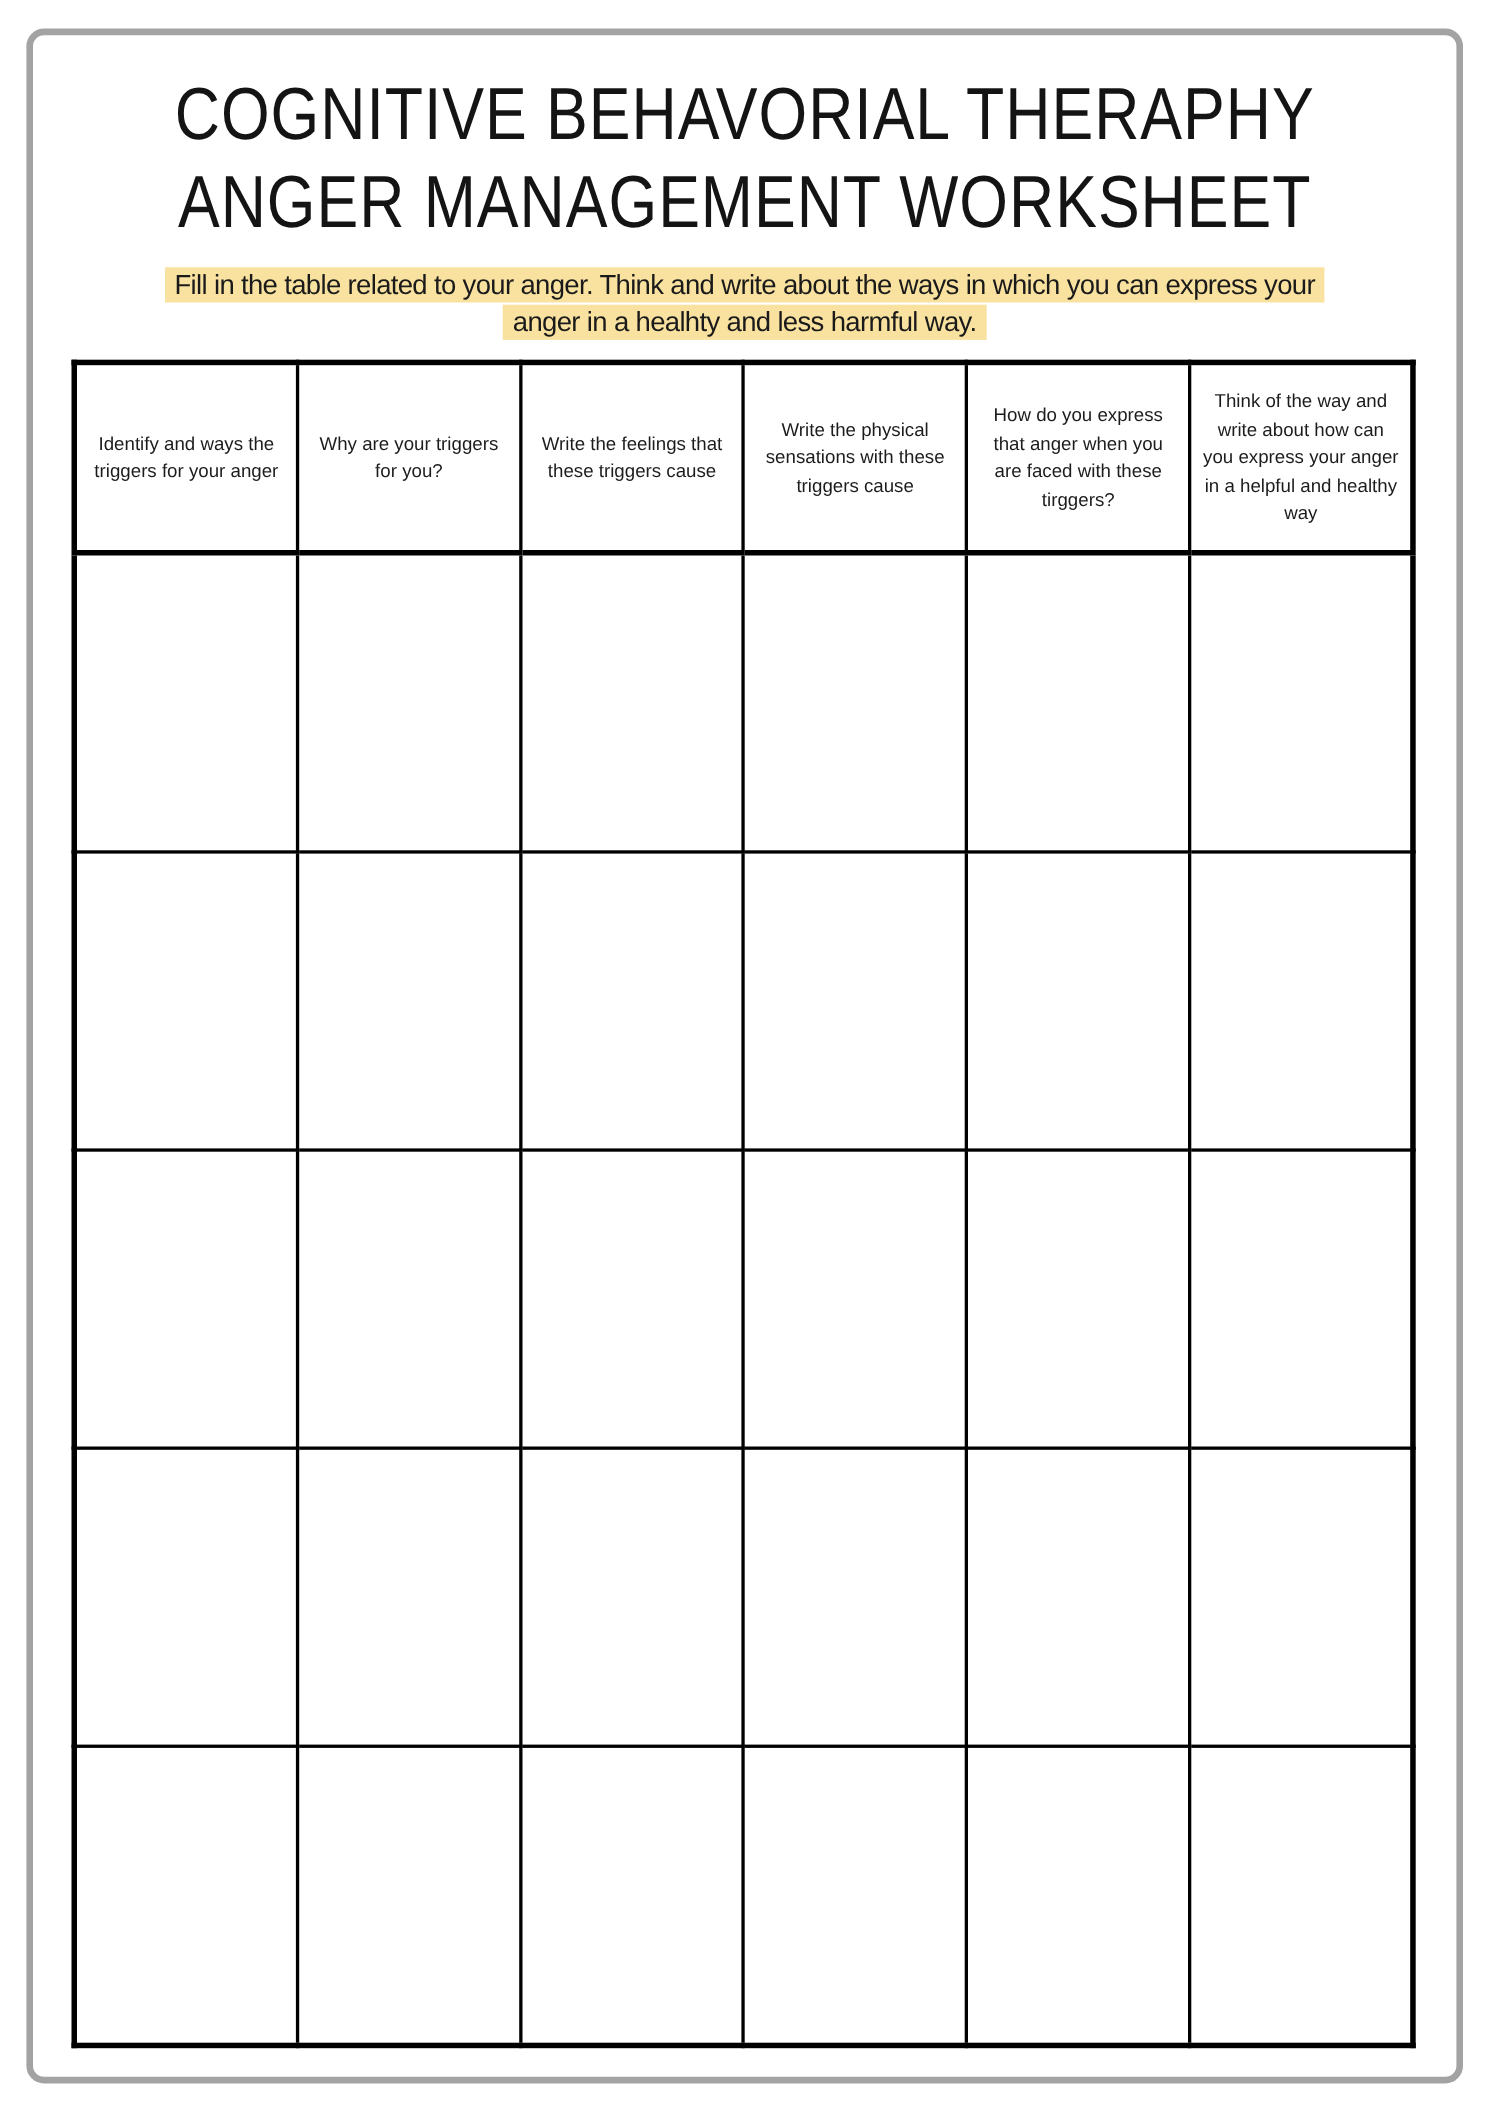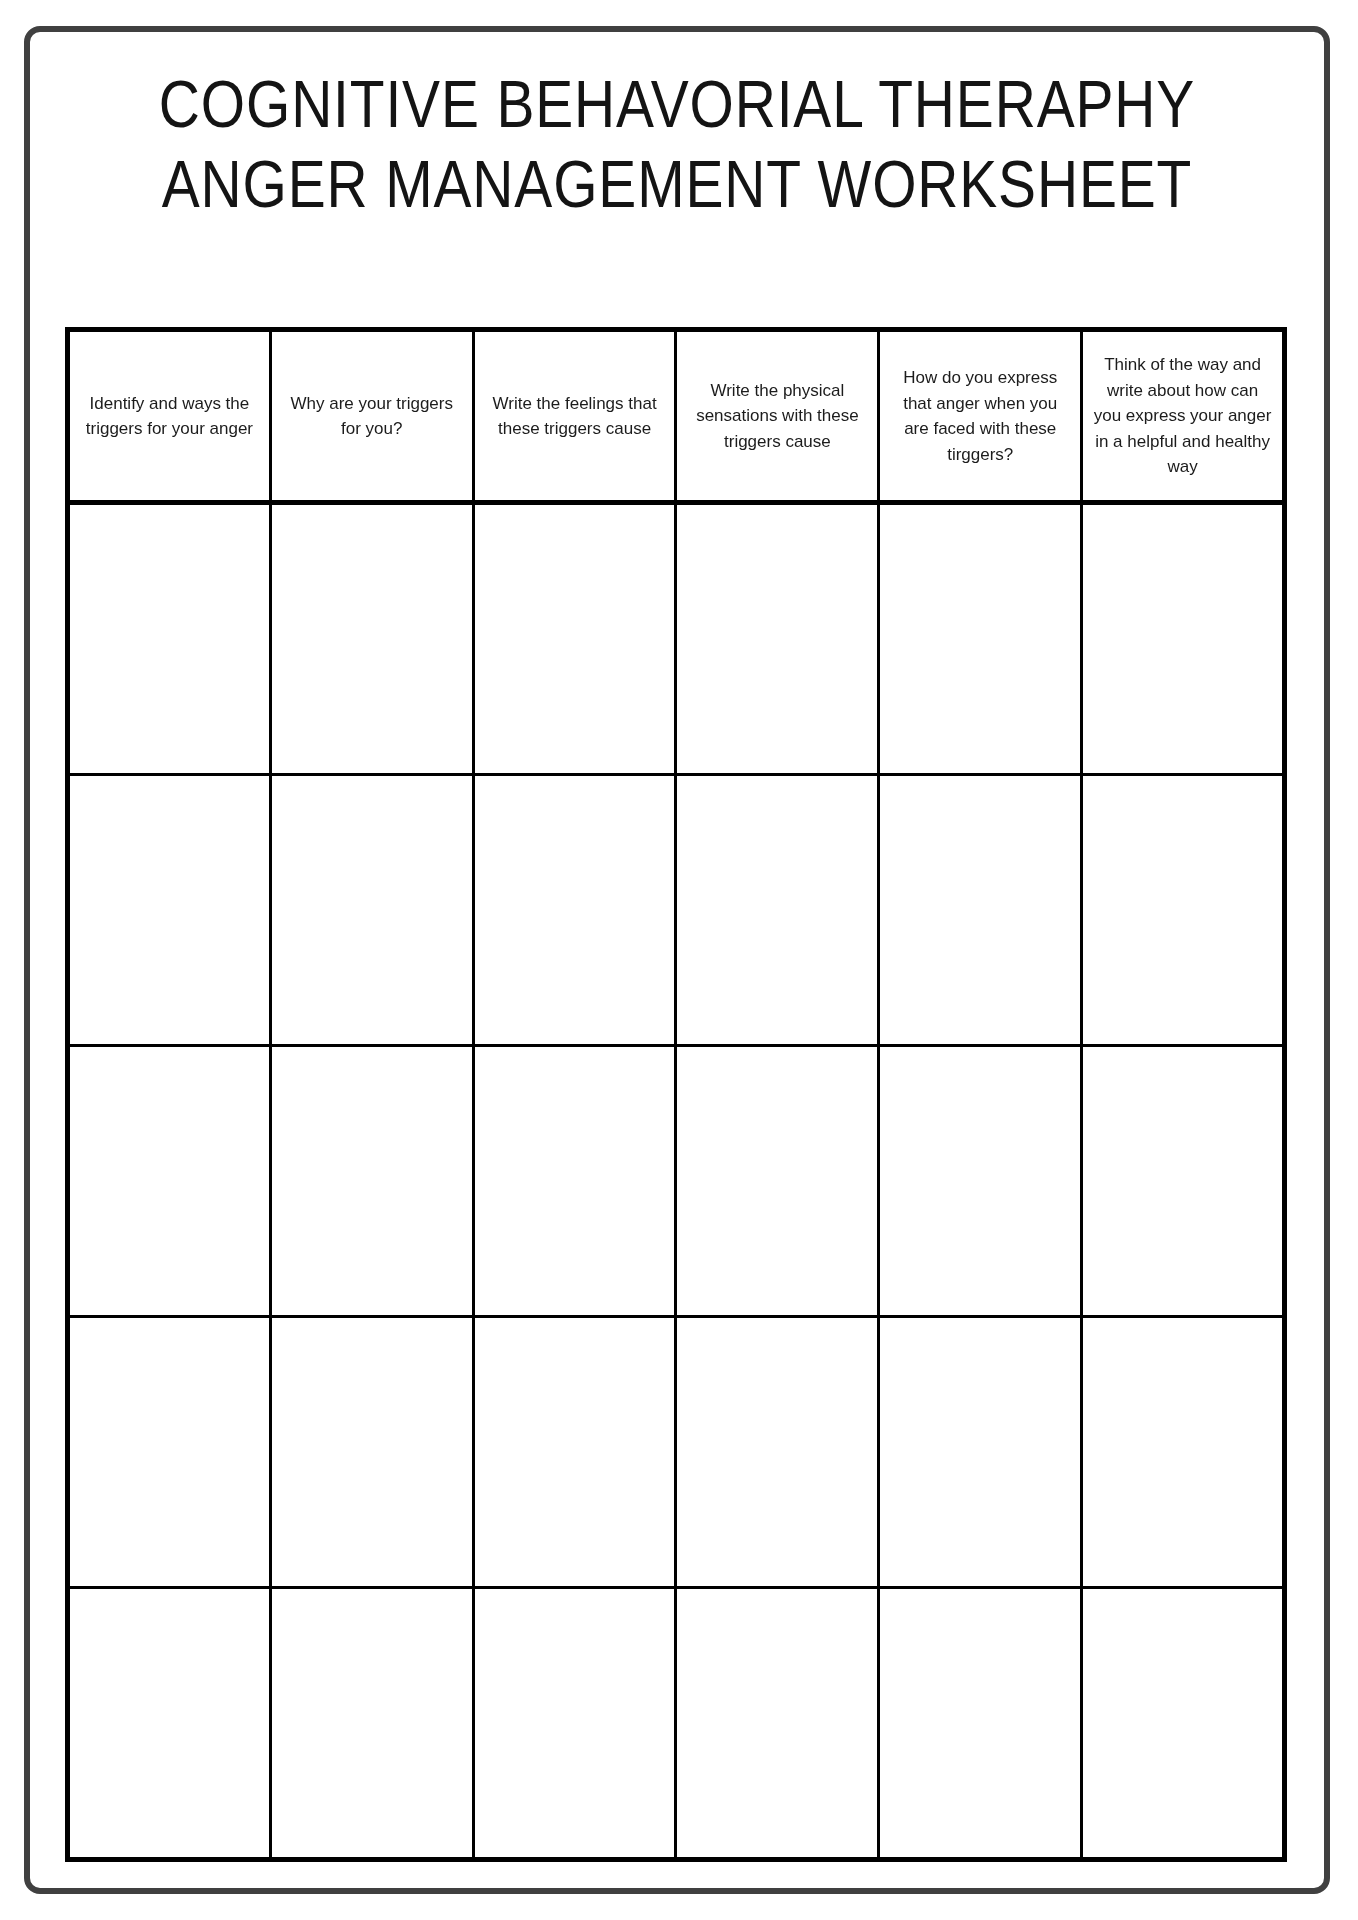--- a/index.html
+++ b/index.html
@@ -15,21 +15,21 @@
     font-family: "Liberation Sans", sans-serif;
     color: #161616;
   }
   .page-frame {
     position: absolute;
     left: 24px;
     top: 26px;
     width: 1306px;
     height: 1868px;
     box-sizing: border-box;
-    border: 6px solid #404040;
+    border: 6px solid #a3a3a3;
     border-radius: 16px;
     background: #ffffff;
   }
   .title-block {
     padding-top: 32px;
     text-align: center;
   }
   .title-line {
     font-size: 67px;
     line-height: 80px;
@@ -85,20 +85,28 @@
 </head>
 <body>
 
 <div class="page-frame">
 
   <div class="title-block">
     <div class="title-line">COGNITIVE BEHAVORIAL THERAPHY</div>
     <div class="title-line">ANGER MANAGEMENT WORKSHEET</div>
   </div>
 
+  <div class="instructions">
+    <div>
+      <span class="hl">Fill in the table related to your anger. Think and write about the ways in which you can express your</span>
+    </div>
+    <div>
+      <span class="hl">anger in a healhty and less harmful way.</span>
+    </div>
+  </div>
 
   <table class="sheet-table">
     <thead>
       <tr>
         <th>Identify and ways the triggers for your anger</th>
         <th>Why are your triggers for you?</th>
         <th>Write the feelings that these triggers cause</th>
         <th>Write the physical sensations with these triggers cause</th>
         <th>How do you express that anger when you are faced with these tirggers?</th>
         <th>Think of the way and write about how can you express your anger in a helpful and healthy way</th>

